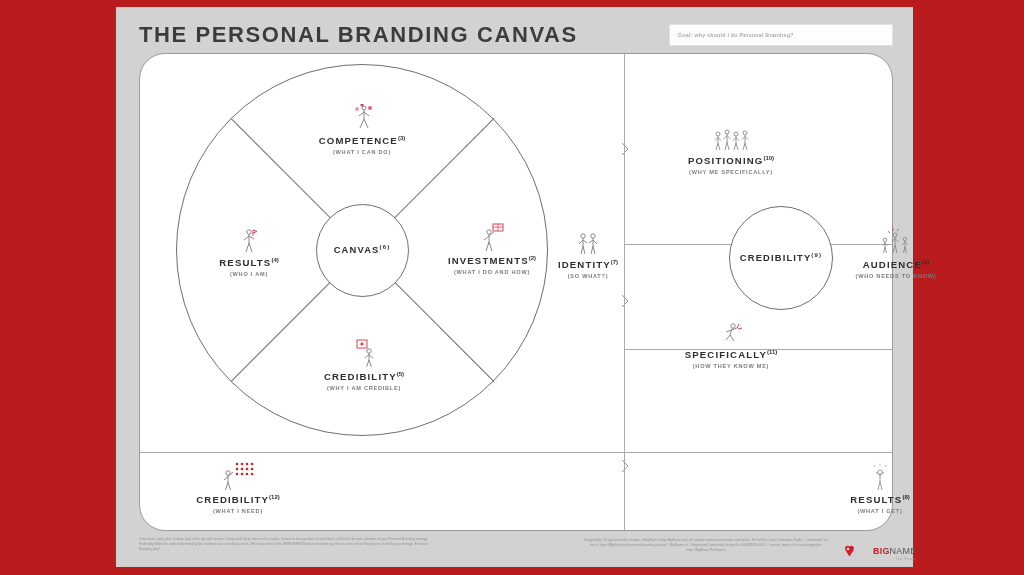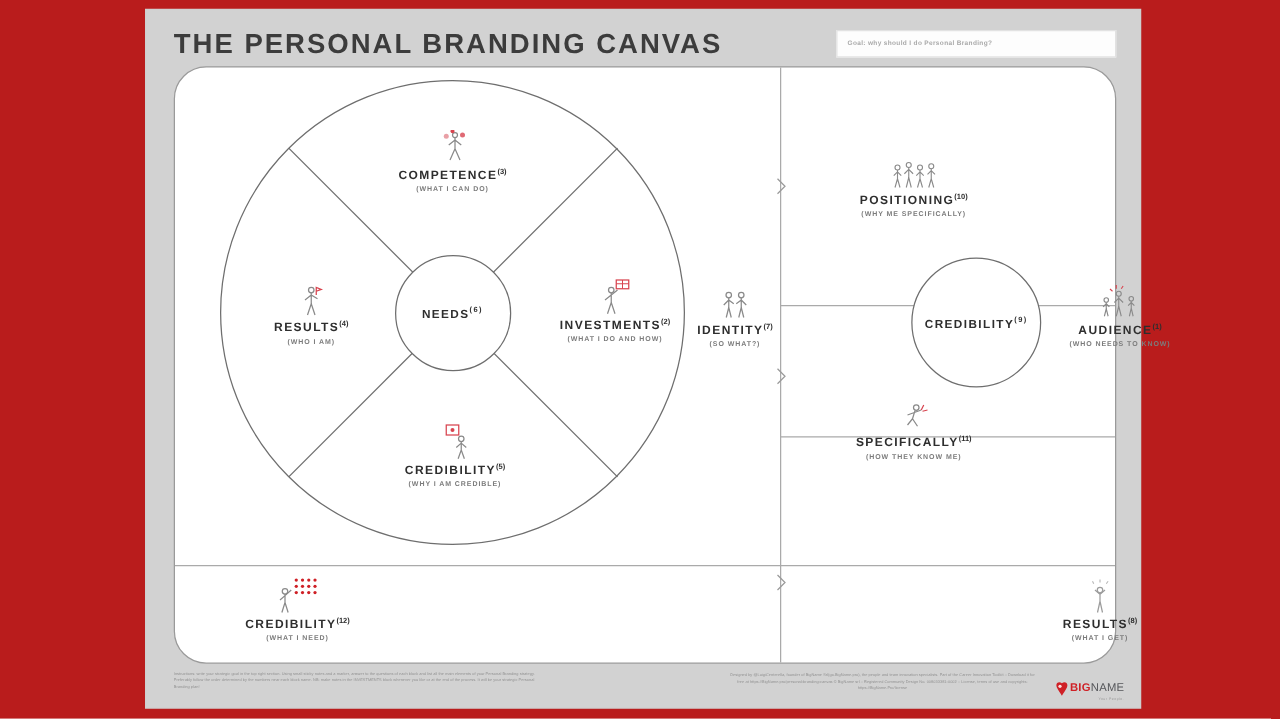--- a/index.html
+++ b/index.html
@@ -138,21 +138,21 @@
   }
   .footer-right {
     position: absolute; left: 466px; top: 530px;
     width: 246px; text-align: center;
   }
   .fine {
     font-size: 3.1px; line-height: 1.55; color: #919191; letter-spacing: .05px;
   }
   .logo {
     position: absolute; left: 727px; top: 533px;
-    display: flex; align-items: center; gap: 1px;
+    display: flex; align-items: center; gap: 18px;
   }
   .logo-mark { width: 11px; height: 12px; }
   .logo-text { line-height: 1; }
   .logo-big { font-size: 9px; font-weight: 700; color: #cf2026; letter-spacing: .2px; }
   .logo-name { font-size: 9px; font-weight: 400; color: #55565a; letter-spacing: .2px; }
   .logo-tag { font-size: 2.8px; color: #9a9a9a; letter-spacing: .4px; text-align: right; margin-top: 1px; }
 </style>
 </head>
 <body>
 
@@ -188,21 +188,21 @@
             <path d="M1 1 L7 7 L1 13" fill="none" stroke="#9a9a9a" stroke-width="1"></path>
           </svg>
       </div>
 
       <div class="big-circle">
         <div class="spoke" style="transform:rotate(45deg)"></div>
         <div class="spoke" style="transform:rotate(135deg)"></div>
         <div class="spoke" style="transform:rotate(225deg)"></div>
         <div class="spoke" style="transform:rotate(315deg)"></div>
         <div class="inner-circle">
-          <span class="circ-title"><span>NEEDS</span><sup>(6)</sup></span>
+          <span class="circ-title"><span>CANVAS</span><sup>(6)</sup></span>
         </div>
       </div>
 
       <div class="comp-circle">
         <span class="circ-title"><span>CREDIBILITY</span><sup>(9)</sup></span>
       </div>
 
       <div class="block" style="left:145px; top:48px; width:154px;">
         <div class="ico">
           <svg width="26" height="28" viewBox="0 0 26 28">

